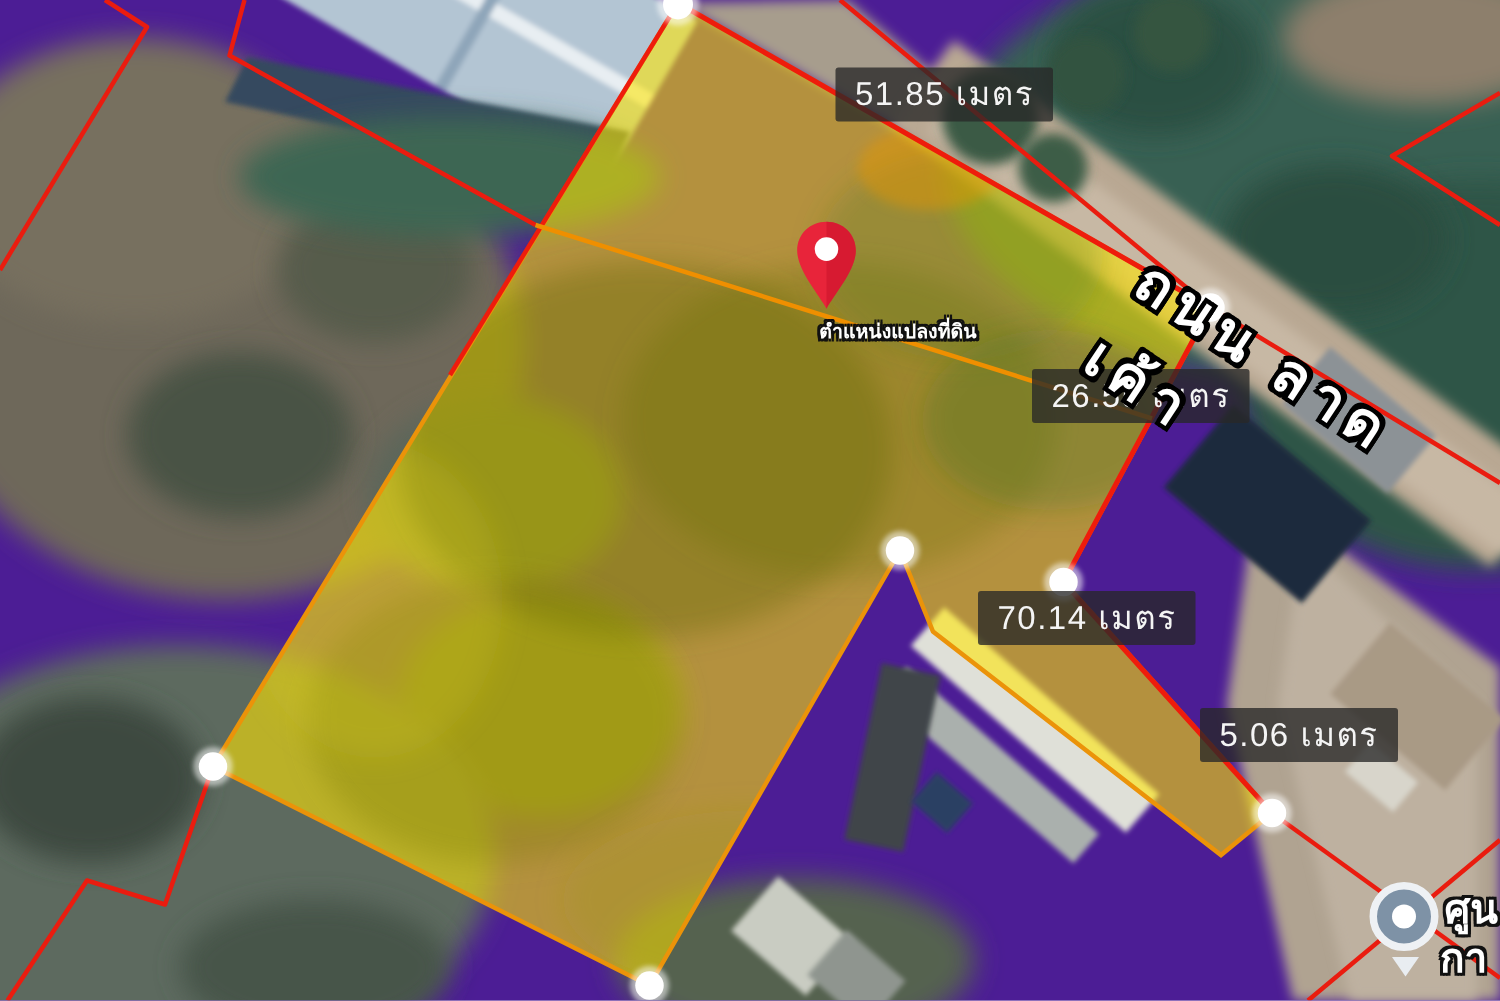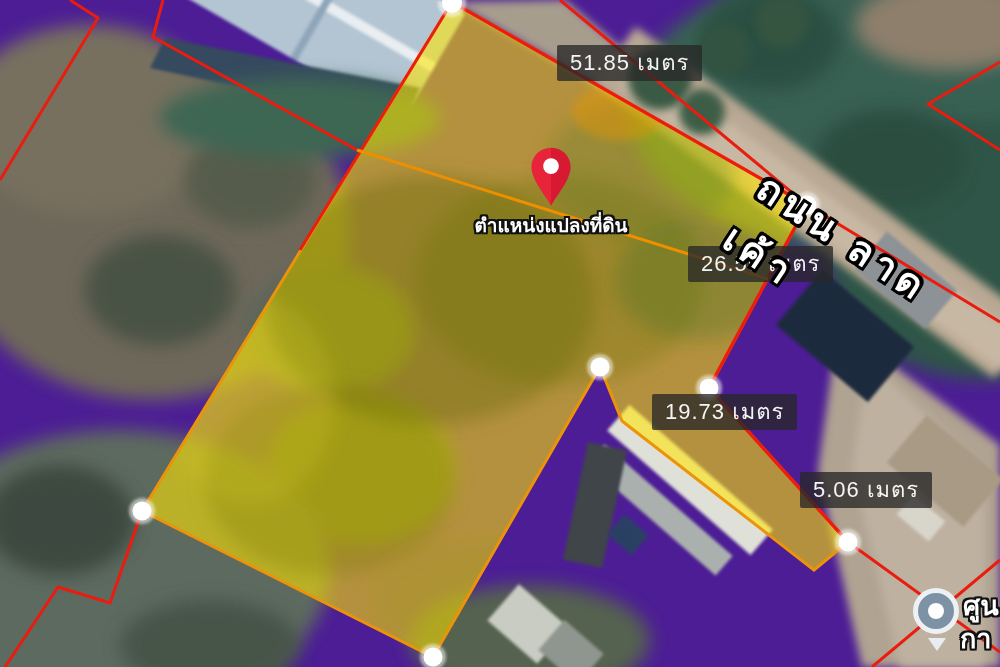--- a/index.html
+++ b/index.html
@@ -11,21 +11,21 @@
     font-size:22px;line-height:1.45;padding:2px 13px;border-radius:2px;
     white-space:nowrap;letter-spacing:1px;}
   
   .otext{position:absolute;color:#fff;font-weight:bold;
     text-shadow:-2px -2px 0 #111,2px -2px 0 #111,-2px 2px 0 #111,2px 2px 0 #111,
       0 2px 0 #111,2px 0 0 #111,0 -2px 0 #111,-2px 0 0 #111;}
   .road-name{font-size:38px;letter-spacing:6px;transform:rotate(33.5deg);
     transform-origin:left top;left:778px;top:158px;
     text-shadow:-3px -3px 0 #000,3px -3px 0 #000,-3px 3px 0 #000,3px 3px 0 #000,
       0 3px 0 #000,3px 0 0 #000,0 -3px 0 #000,-3px 0 0 #000;}
-  .pin-label{font-size:19px;left:451px;top:210px;width:200px;text-align:center;}
+  .pin-label{font-size:13px;left:451px;top:210px;width:200px;text-align:right;}
   .pin-wrap{position:absolute;left:528px;top:146px;width:46px;height:62px;}
   
   .poi{position:absolute;left:913px;top:588px;width:46px;height:46px;border-radius:50%;
     background:#7e92a6;border:5px solid #eef1f4;box-sizing:border-box;}
   .poi .dot{position:absolute;left:50%;top:50%;width:16px;height:16px;margin:-8px 0 0 -8px;
     border-radius:50%;background:#fff;}
   .poi-tip{position:absolute;left:928px;top:638px;width:0;height:0;
     border-left:9px solid transparent;border-right:9px solid transparent;
     border-top:13px solid #e9edf1;}
   .poi-line1{font-size:27px;left:963px;top:584px;}
@@ -152,21 +152,21 @@
       <circle cx="709" cy="388" r="9.5"></circle>
         <circle cx="600" cy="367" r="9.5"></circle>
       <circle cx="848" cy="542" r="9.5"></circle>
         <circle cx="433" cy="657" r="9.5"></circle>
       <circle cx="142" cy="511" r="9.5"></circle>
     </g>
   </svg>
 
   <div class="mlabel" style="left:557px;top:45px">51.85 เมตร</div>
   <div class="mlabel" style="left:688px;top:246px">26.55 เมตร</div>
-  <div class="mlabel" style="left:652px;top:394px">19.73 เมตร</div>
+  <div class="mlabel" style="left:652px;top:394px">70.14 เมตร</div>
   <div class="mlabel" style="left:800px;top:472px">5.06 เมตร</div>
 
   <div class="pin-wrap">
     <svg width="46" height="62" viewBox="0 0 24 32">
       <path d="M12 0.8 C6.2 0.8 1.8 5.2 1.8 10.8 C1.8 17.6 9.4 26.2 12 31 C14.6 26.2 22.2 17.6 22.2 10.8 C22.2 5.2 17.8 0.8 12 0.8 Z" fill="#e8243a"></path>
       <path d="M12 0.8 C17.8 0.8 22.2 5.2 22.2 10.8 C22.2 17.6 14.6 26.2 12 31 Z" fill="#c81329" opacity="0.55"></path>
       <circle cx="12" cy="10.3" r="4.1" fill="#ffffff"></circle>
     </svg>
   </div>
   <div class="otext pin-label">ตำแหน่งแปลงที่ดิน</div>

